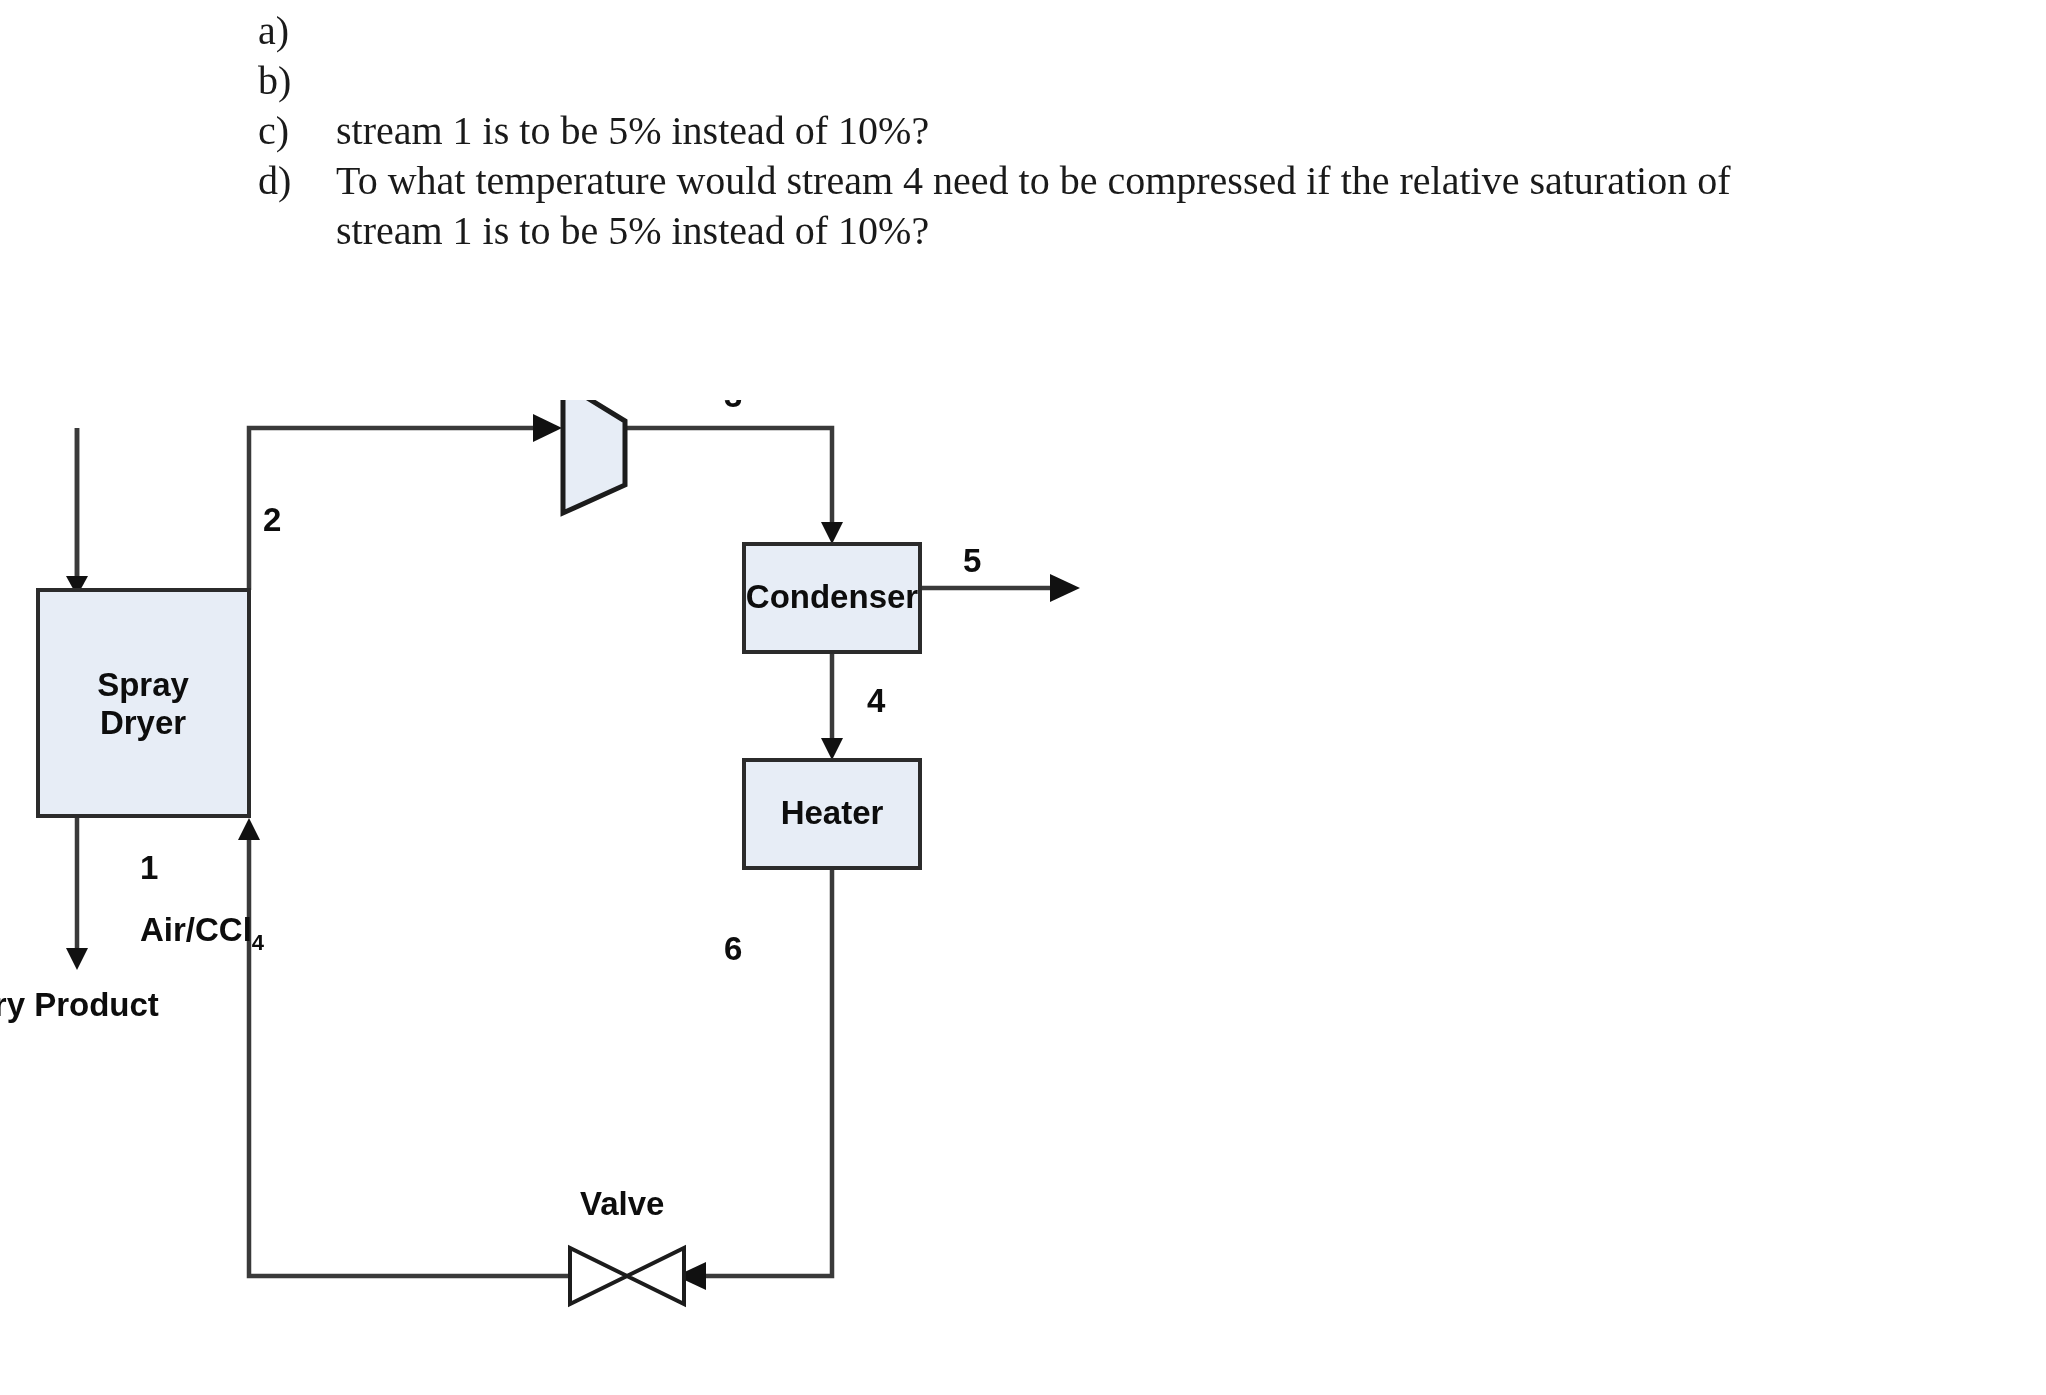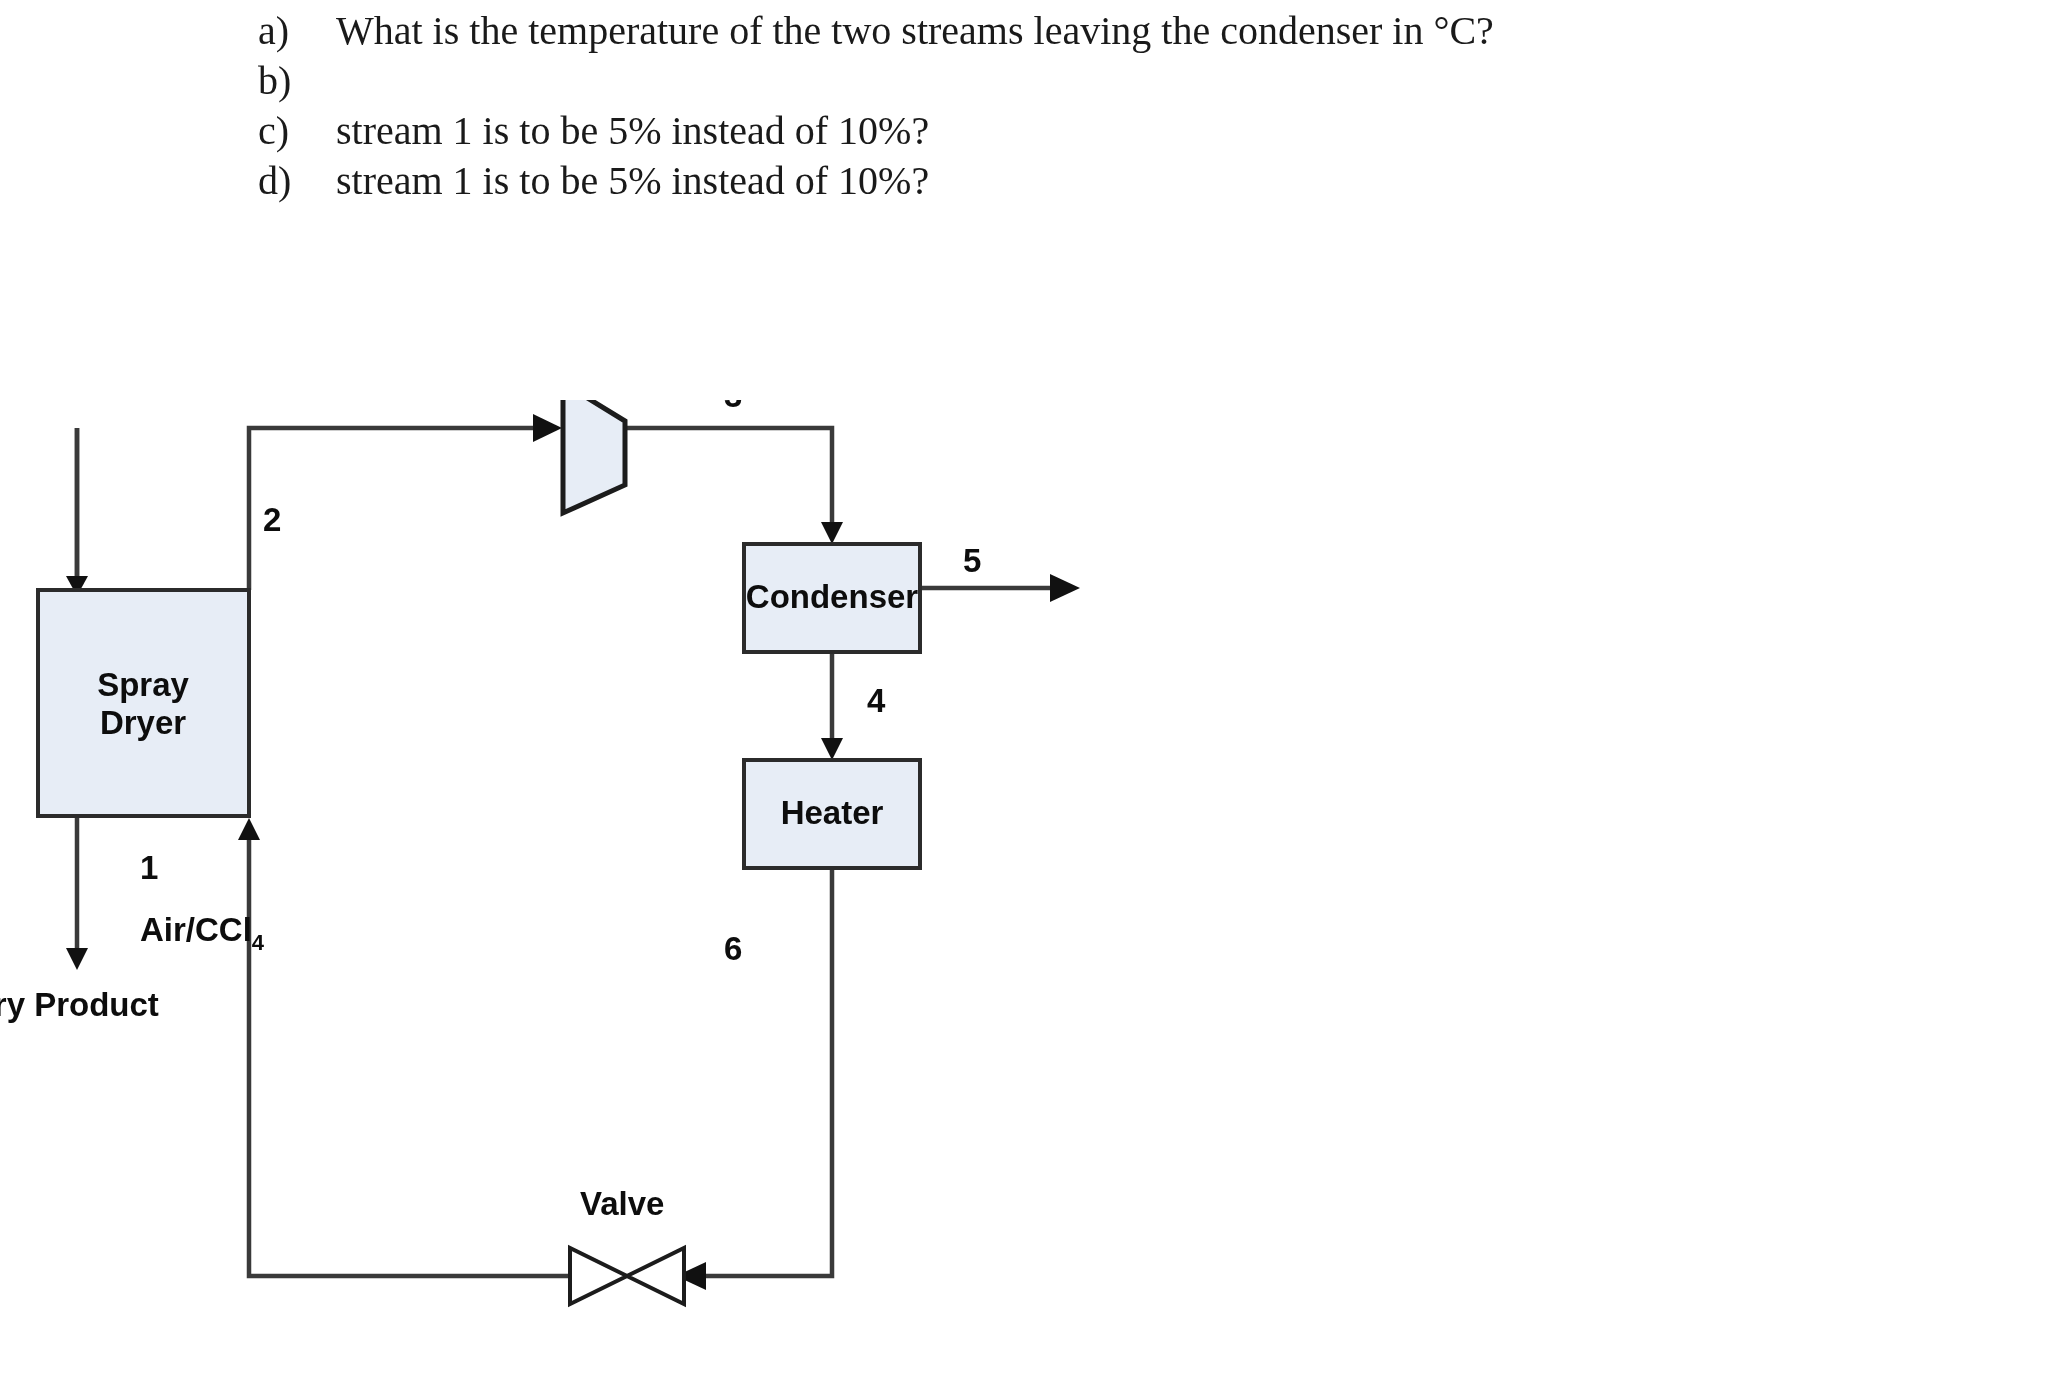--- a/index.html
+++ b/index.html
@@ -115,37 +115,37 @@
     fill: #0d0d0d;
   }
 </style>
 </head>
 <body>
 
 <div id="questions">
 
   <div class="q-row">
     <span class="q-marker">a)</span>
-    <span class="q-text">What is the temperature of the two streams leaving the condenser in °C?</span>
   </div>
 
   <div class="q-row">
     <span class="q-marker">b)</span>
   </div>
 
   <div class="q-row">
     <span class="q-marker">c)</span>
     <span class="q-text">
       <span class="indent-line">stream 1 is to be 5% instead of 10%?</span>
     </span>
   </div>
 
   <div class="q-row">
     <span class="q-marker">d)</span>
     <span class="q-text">
+      <span class="indent-line">To what temperature would stream 4 need to be compressed if the relative saturation of</span>
       <span class="indent-line">stream 1 is to be 5% instead of 10%?</span>
     </span>
   </div>
 
 </div>
 
 <div id="diagram-wrap">
   <svg id="pfd" width="2046" height="995" viewBox="0 0 2046 995" xmlns="http://www.w3.org/2000/svg">
     <defs>
       <marker id="arrowDown" markerWidth="16" markerHeight="16" refX="5" refY="9" orient="auto" markerUnits="userSpaceOnUse">

